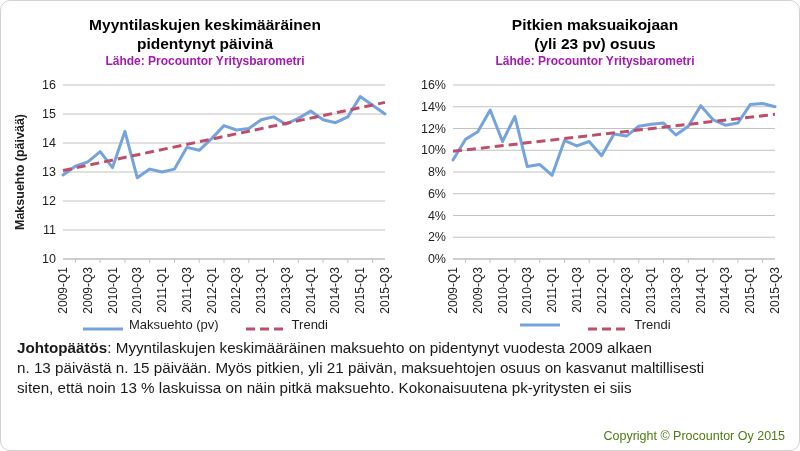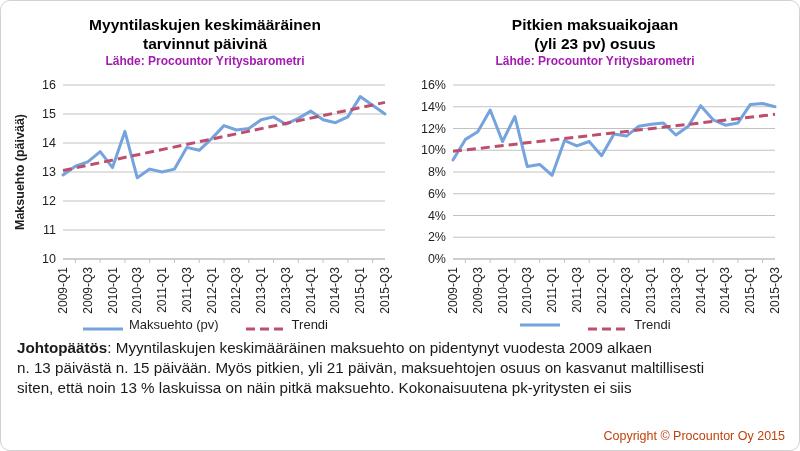--- a/index.html
+++ b/index.html
@@ -11,32 +11,32 @@
   .charts-row{display:flex;justify-content:space-between;padding:10px 10px 0 10px;}
   .chart-card{width:388px;}
   .chart-title{font-size:15.5px;font-weight:bold;color:#000;text-align:center;line-height:19px;margin-top:4px;}
   .chart-subtitle{font-size:12px;font-weight:bold;color:#a21caf;text-align:center;line-height:15px;margin-top:1px;}
   .chart-svg{display:block;margin:0 auto;}
   .legend{display:flex;justify-content:center;align-items:center;gap:26px;margin-top:-2px;}
   .legend-item{display:flex;align-items:flex-end;gap:5px;font-size:13px;color:#1f1f1f;}
   .legend-item svg{display:block;}
   .footer{padding:6px 16px 0 16px;}
   .conclusion{margin:0;font-size:15.2px;line-height:20px;color:#1a1a1a;}
-  .copyright{position:absolute;right:14px;bottom:7px;font-size:12.5px;color:#c2410c;text-align:right;}
+  .copyright{position:absolute;right:14px;bottom:7px;font-size:12.5px;color:#4d7c0f;text-align:right;}
 </style>
 </head>
 <body>
 
 <div class="page">
 
   <div class="charts-row">
 
     <div class="chart-card">
       <div class="chart-title">Myyntilaskujen keskimääräinen</div>
-      <div class="chart-title" style="margin-top:0;">tarvinnut päivinä</div>
+      <div class="chart-title" style="margin-top:0;">pidentynyt päivinä</div>
       <div class="chart-subtitle">Lähde: Procountor Yritysbarometri</div>
       <svg class="chart-svg" width="388" height="250">
           <line x1="52" y1="190" x2="374" y2="190" stroke="#9e9e9e" stroke-width="1"></line>
           <text x="45" y="194" text-anchor="end" font-size="12.5" fill="#1f1f1f">10</text>
           <line x1="52" y1="161" x2="374" y2="161" stroke="#c2c2c2" stroke-width="1"></line>
           <text x="45" y="165" text-anchor="end" font-size="12.5" fill="#1f1f1f">11</text>
           <line x1="52" y1="132" x2="374" y2="132" stroke="#c2c2c2" stroke-width="1"></line>
           <text x="45" y="136" text-anchor="end" font-size="12.5" fill="#1f1f1f">12</text>
           <line x1="52" y1="103" x2="374" y2="103" stroke="#c2c2c2" stroke-width="1"></line>
           <text x="45" y="107" text-anchor="end" font-size="12.5" fill="#1f1f1f">13</text>

